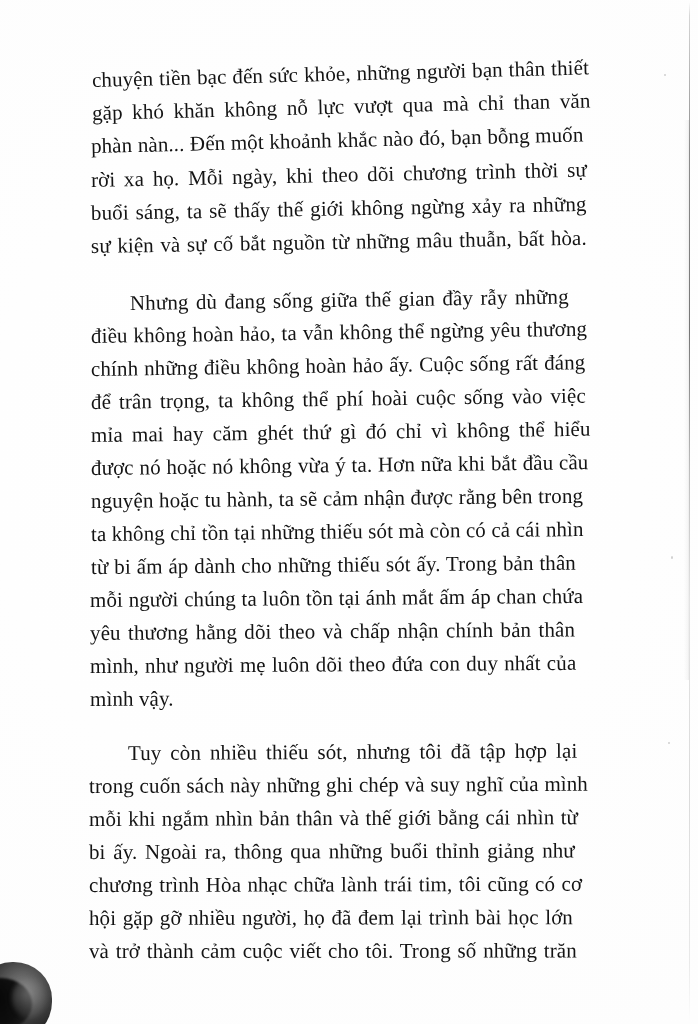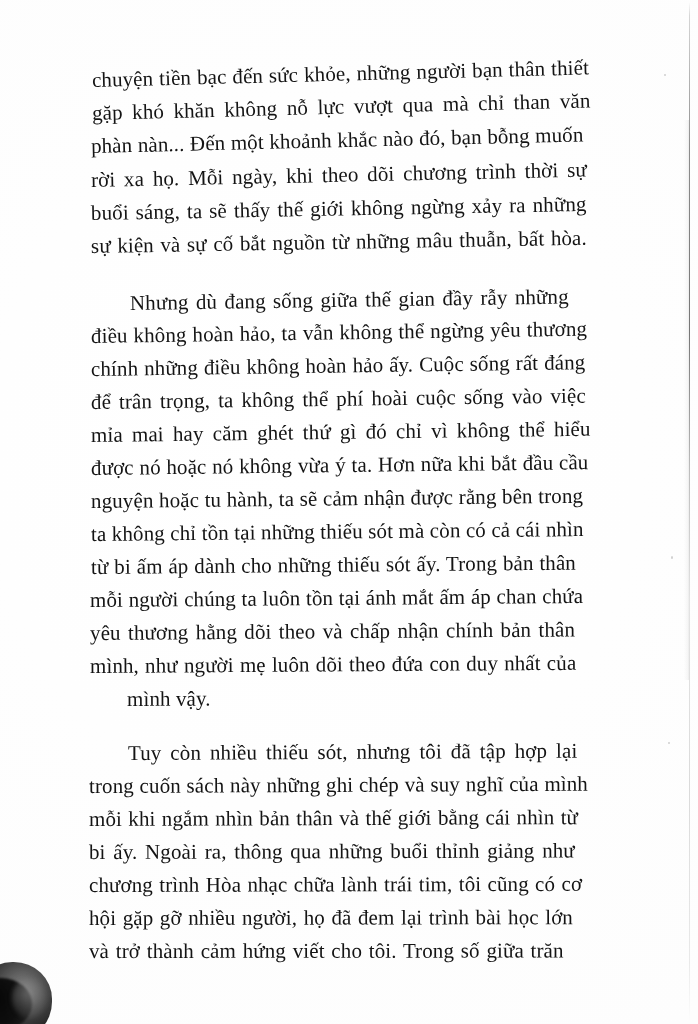--- a/index.html
+++ b/index.html
@@ -167,31 +167,31 @@
       <div class="line" style="left:91px;  top:357px; font-size:21.0px; transform:rotate(-0.80deg); word-spacing:0.6px;">chính những điều không hoàn hảo ấy. Cuộc sống rất đáng</div>
       <div class="line" style="left:91px;  top:390px; font-size:21.0px; transform:rotate(-0.75deg); word-spacing:2.6px;">để trân trọng, ta không thể phí hoài cuộc sống vào việc</div>
       <div class="line" style="left:91px;  top:423px; font-size:21.0px; transform:rotate(-0.72deg); word-spacing:3.8px;">mỉa mai hay căm ghét thứ gì đó chỉ vì không thể hiểu</div>
       <div class="line" style="left:91px;  top:456px; font-size:21.0px; transform:rotate(-0.68deg); word-spacing:0.4px;">được nó hoặc nó không vừa ý ta. Hơn nữa khi bắt đầu cầu</div>
       <div class="line" style="left:91px;  top:489px; font-size:21.0px; transform:rotate(-0.62deg); word-spacing:0.2px;">nguyện hoặc tu hành, ta sẽ cảm nhận được rằng bên trong</div>
       <div class="line" style="left:91px;  top:522px; font-size:21.0px; transform:rotate(-0.58deg); word-spacing:0.1px;">ta không chỉ tồn tại những thiếu sót mà còn có cả cái nhìn</div>
       <div class="line" style="left:91px;  top:555px; font-size:21.0px; transform:rotate(-0.52deg); word-spacing:0.5px;">từ bi ấm áp dành cho những thiếu sót ấy. Trong bản thân</div>
       <div class="line" style="left:90px;  top:588px; font-size:21.0px; transform:rotate(-0.48deg); word-spacing:0.3px;">mỗi người chúng ta luôn tồn tại ánh mắt ấm áp chan chứa</div>
       <div class="line" style="left:90px;  top:621px; font-size:21.0px; transform:rotate(-0.42deg); word-spacing:2.0px;">yêu thương hằng dõi theo và chấp nhận chính bản thân</div>
       <div class="line" style="left:90px;  top:654px; font-size:21.0px; transform:rotate(-0.38deg); word-spacing:0.8px;">mình, như người mẹ luôn dõi theo đứa con duy nhất của</div>
-      <div class="line" style="left:90px;  top:687px; font-size:21.0px; transform:rotate(-0.34deg); word-spacing:0px;margin-left:37px;">mình vậy.</div>
+      <div class="line" style="left:90px;  top:687px; font-size:21.0px; transform:rotate(-0.34deg); word-spacing:0px;">mình vậy.</div>
     </div>
 
     <div class="para">
       <div class="line" style="left:128px; top:741px; font-size:21.0px; transform:rotate(-0.30deg); word-spacing:3.6px;">Tuy còn nhiều thiếu sót, nhưng tôi đã tập hợp lại</div>
       <div class="line" style="left:89px;  top:774px; font-size:21.0px; transform:rotate(-0.26deg); word-spacing:0.4px;">trong cuốn sách này những ghi chép và suy nghĩ của mình</div>
       <div class="line" style="left:89px;  top:807px; font-size:21.0px; transform:rotate(-0.22deg); word-spacing:1.0px;">mỗi khi ngắm nhìn bản thân và thế giới bằng cái nhìn từ</div>
       <div class="line" style="left:89px;  top:840px; font-size:21.0px; transform:rotate(-0.18deg); word-spacing:2.4px;">bi ấy. Ngoài ra, thông qua những buổi thỉnh giảng như</div>
       <div class="line" style="left:89px;  top:873px; font-size:21.0px; transform:rotate(-0.14deg); word-spacing:1.0px;">chương trình Hòa nhạc chữa lành trái tim, tôi cũng có cơ</div>
       <div class="line" style="left:89px;  top:906px; font-size:21.0px; transform:rotate(-0.10deg); word-spacing:1.2px;">hội gặp gỡ nhiều người, họ đã đem lại trình bài học lớn</div>
-      <div class="line" style="left:89px;  top:939px; font-size:21.0px; transform:rotate(-0.06deg); word-spacing:1.4px;">và trở thành cảm hứng viết cho tôi. Trong số giữa trăn</div>
+      <div class="line" style="left:89px;  top:939px; font-size:21.0px; transform:rotate(-0.06deg); word-spacing:1.4px;">và trở thành cảm cuộc viết cho tôi. Trong số những trăn</div>
     </div>
 
   </div>
 
   <div id="page-edge-line-soft"></div>
   <div id="page-edge-line"></div>
 
   <div id="thumb-blob"></div>
   <div id="thumb-blob-shade"></div>
   <div id="thumb-blob-hi"></div>

